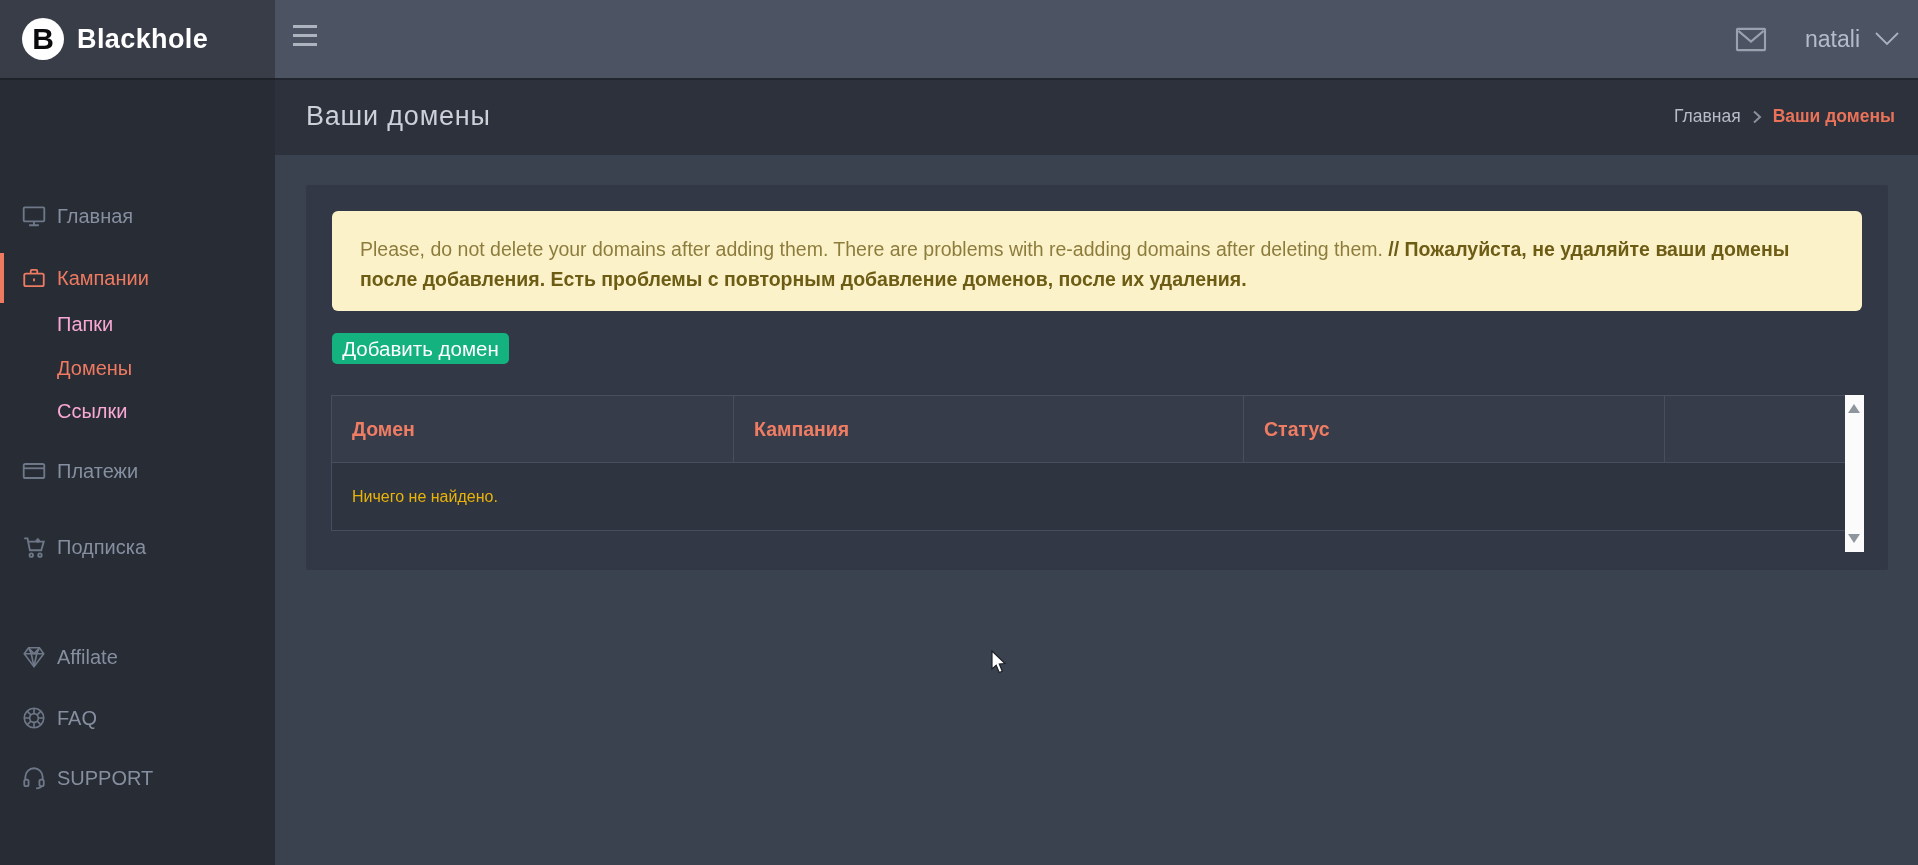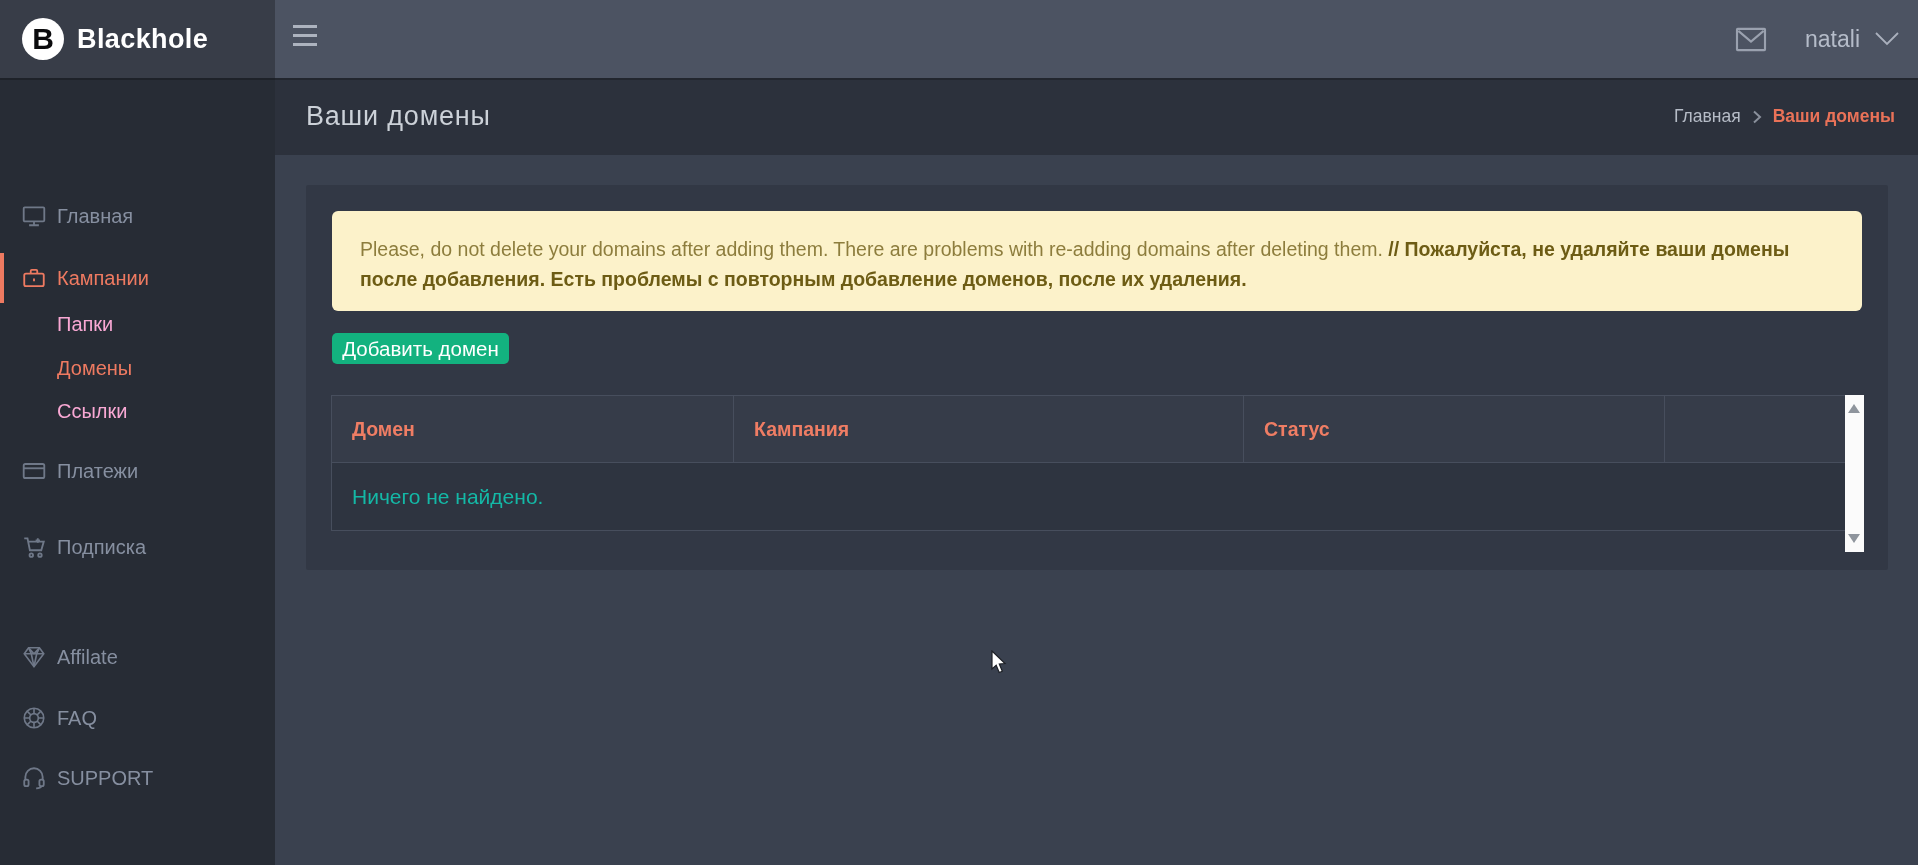--- a/index.html
+++ b/index.html
@@ -56,21 +56,21 @@
   .btn-row { position:absolute; left:26px; top:148px; display:flex; }
   .btn { height:31px; border:none; border-radius:5px; color:#ffffff; font-size:20.5px;
          font-family:inherit; cursor:pointer; display:flex; align-items:center; justify-content:center; }
   .btn-green { width:177px; background:#13b27f; }
   .btn-blue  { width:207px; background:#19a4e9; margin-left:12px; }
 
   .table-wrap { position:absolute; left:25px; top:210px; width:1533px; height:157px; }
   table.domains { border-collapse:collapse; table-layout:fixed; width:1514px; }
   table.domains th { height:67px; background:#363c49; color:#ef7d64; font-size:19.5px; font-weight:700;
                      text-align:left; padding-left:20px; border:1px solid #474e5d; }
-  table.domains td { height:68px; background:#2e3440; color:#14b8a6; font-size:21px;
+  table.domains td { height:68px; background:#2e3440; color:#eab308; font-size:16px;
                      padding-left:20px; border:1px solid #474e5d; }
   .col-domain { width:402px; } .col-campaign { width:510px; } .col-status { width:421px; } .col-extra { width:181px; }
 
   .vscrollbar { position:absolute; right:0; top:0; width:19px; height:157px; background:#fbfbfb; cursor:pointer; }
   .vscrollbar .arr-up, .vscrollbar .arr-dn { position:absolute; left:3px; width:0; height:0;
         border-left:6.5px solid transparent; border-right:6.5px solid transparent; }
   .vscrollbar .arr-up { top:9px; border-bottom:9px solid #8f959d; }
   .vscrollbar .arr-dn { bottom:9px; border-top:9px solid #8f959d; }
 
   .cursor { position:absolute; left:991px; top:650px; z-index:50; pointer-events:none; }

